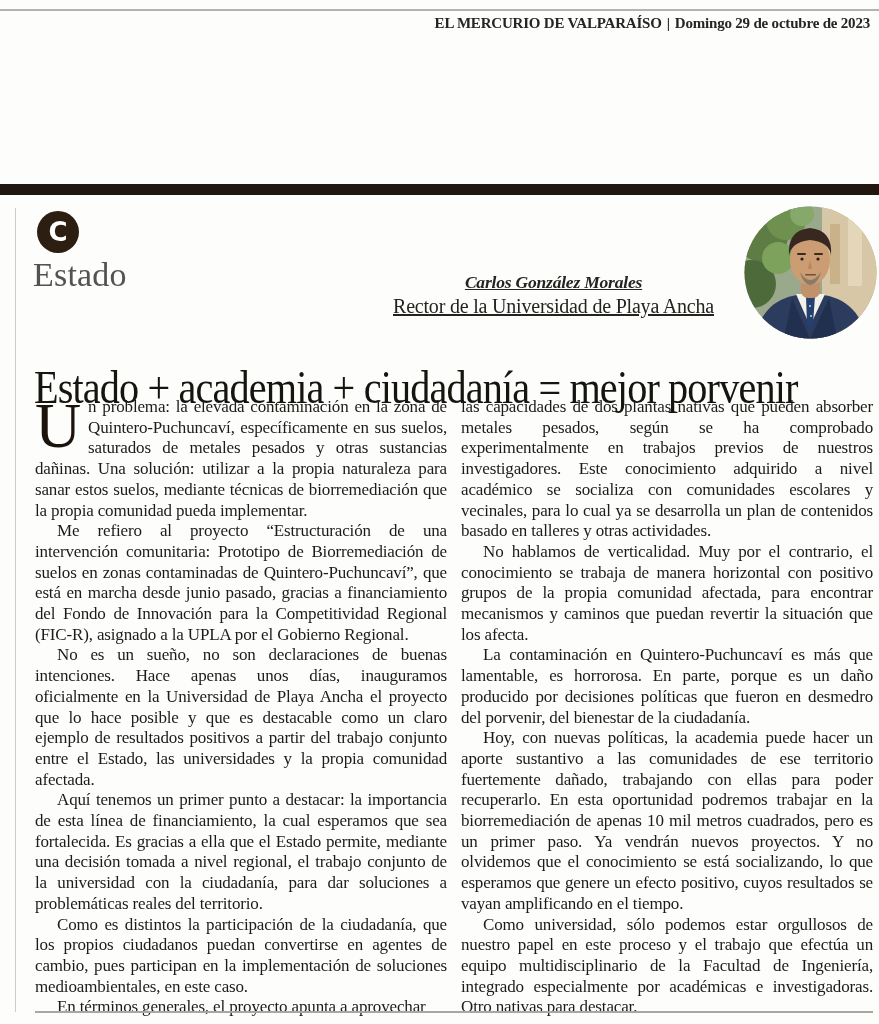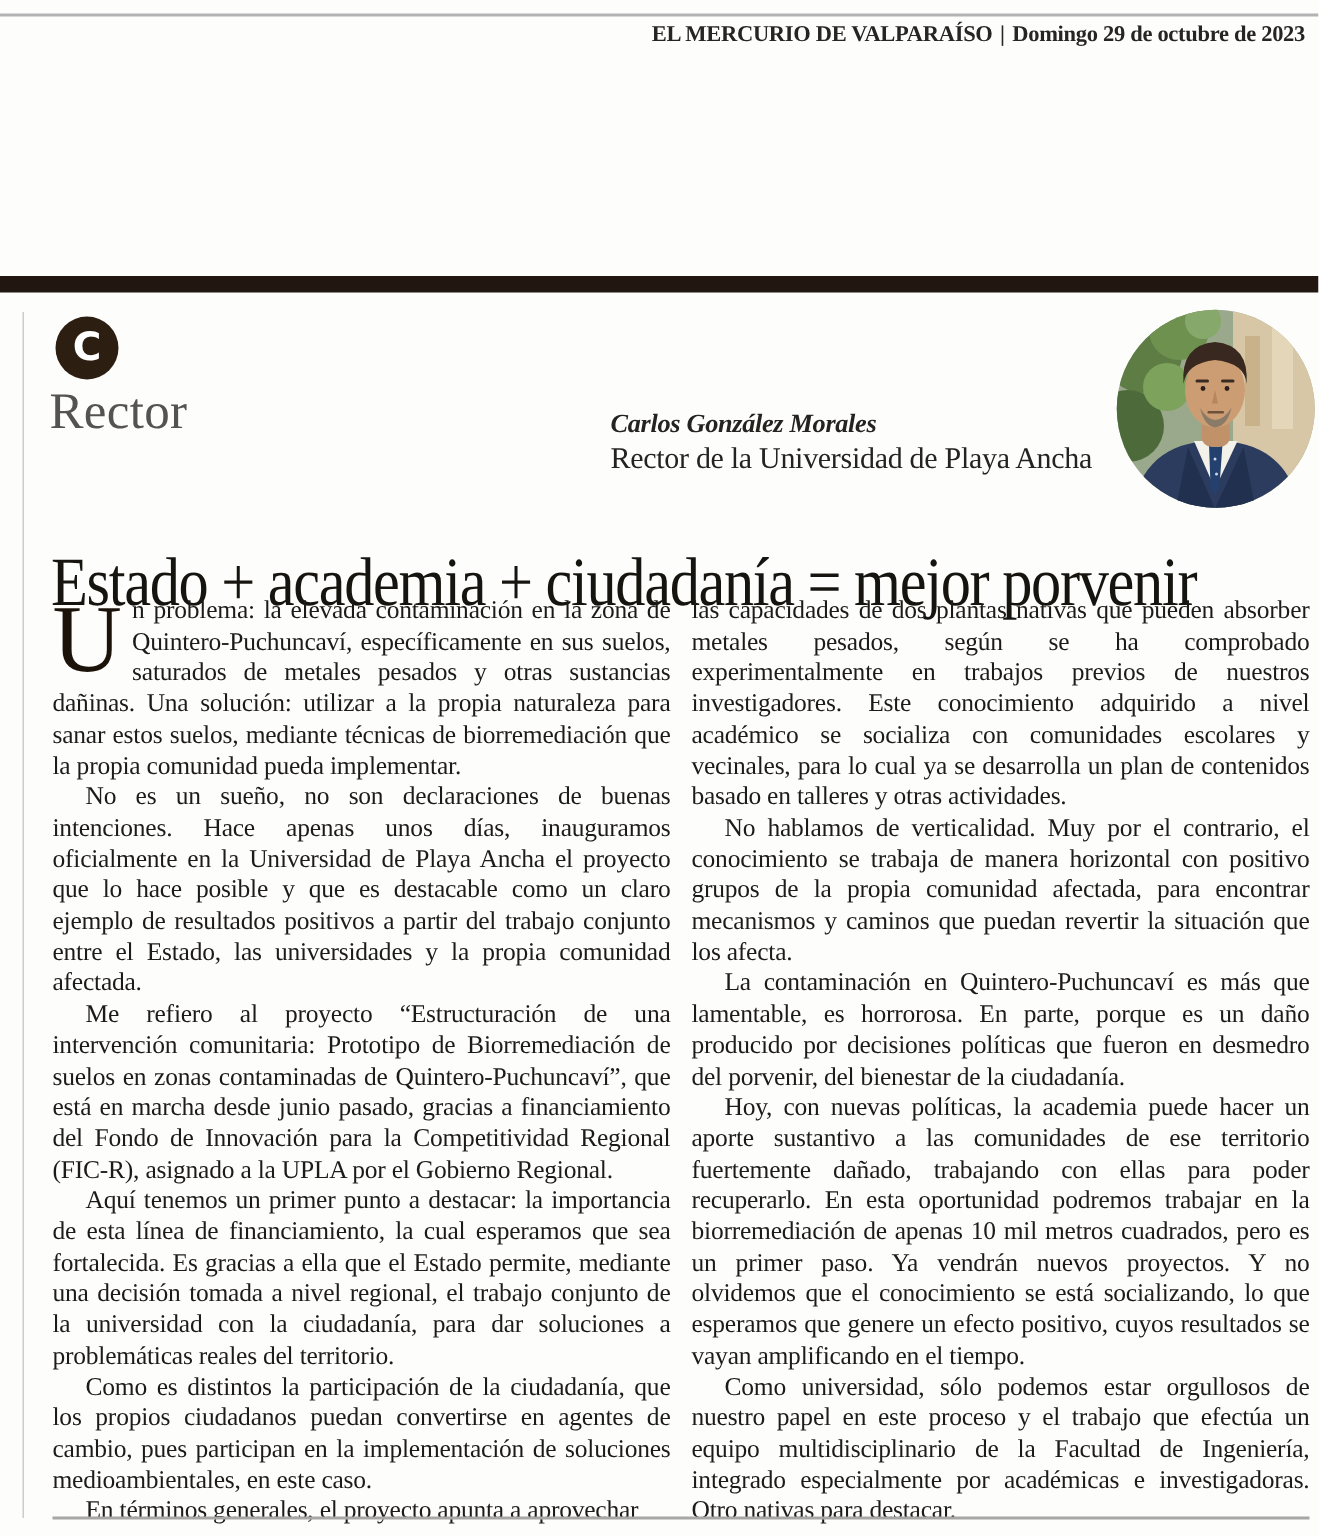--- a/index.html
+++ b/index.html
@@ -22,21 +22,21 @@
     position:absolute;left:37px;top:211px;width:42px;height:42px;border-radius:50%;
     background:#2d1e12;color:#ffffff;
     display:flex;align-items:center;justify-content:center;
     font-family:"DejaVu Sans", sans-serif;font-weight:700;font-size:26px;line-height:1;
   }
   .section-label{
     position:absolute;left:33px;top:256px;
     font-size:34px;color:#545351;letter-spacing:0.2px;
   }
 
-  .author-block{position:absolute;top:272px;right:151px;text-align:left;color:#24231f;}
+  .author-block{position:absolute;top:272px;right:165px;text-align:center;color:#24231f;text-decoration:underline;}
   .author-name{font-size:17.5px;font-weight:700;font-style:italic;letter-spacing:-0.2px;}
   .author-title{font-size:20px;margin-top:2px;letter-spacing:-0.2px;}
   .photo-wrap{position:absolute;left:744px;top:206px;width:133px;height:133px;}
   .photo-wrap svg{display:block;}
 
   .headline{
     position:absolute;left:34px;top:330px;width:845px;
     font-size:46px;color:#16140f;font-weight:400;letter-spacing:-1px;white-space:nowrap;
     transform:scaleX(0.875);transform-origin:left center;
   }
@@ -68,21 +68,21 @@
 <div class="masthead">
   <span>EL MERCURIO DE VALPARAÍSO</span><span class="sep">|</span><span>Domingo 29 de octubre de 2023</span>
 </div>
 
 <div class="thick-bar"></div>
 <div class="left-vrule"></div>
 
 <div class="badge">
   <span>C</span>
 </div>
-<div class="section-label">Rector</div>
+<div class="section-label">Estado</div>
 
 <div class="author-block">
   <div class="author-name">Carlos González Morales</div>
   <div class="author-title">Rector de la Universidad de Playa Ancha</div>
 </div>
 
 <div class="photo-wrap">
   <svg width="133" height="133" viewBox="0 0 133 133">
     <defs>
       <clipPath id="circ">
@@ -128,22 +128,22 @@
       <rect x="61" y="68" width="11" height="1.6" rx="0.8" fill="#6e4f3c"></rect>
     </g>
   </svg>
 </div>
 
 <h1 class="headline">Estado + academia + ciudadanía = mejor porvenir</h1>
 
 <div class="columns">
   <div class="col">
     <p class="no-indent"><span class="dropcap">U</span><span>n problema: la elevada contaminación en la zona de Quintero-Puchuncaví, específicamente en sus suelos, saturados de metales pesados y otras sustancias dañinas. Una solución: utilizar a la propia naturaleza para sanar estos suelos, mediante técnicas de biorremediación que la propia comunidad pueda implementar.</span></p>
+    <p>Me refiero al proyecto “Estructuración de una intervención comunitaria: Prototipo de Biorremediación de suelos en zonas contaminadas de Quintero-Puchuncaví”, que está en marcha desde junio pasado, gracias a financiamiento del Fondo de Innovación para la Competitividad Regional (FIC-R), asignado a la UPLA por el Gobierno Regional.</p>
     <p>No es un sueño, no son declaraciones de buenas intenciones. Hace apenas unos días, inauguramos oficialmente en la Universidad de Playa Ancha el proyecto que lo hace posible y que es destacable como un claro ejemplo de resultados positivos a partir del trabajo conjunto entre el Estado, las universidades y la propia comunidad afectada.</p>
-    <p>Me refiero al proyecto “Estructuración de una intervención comunitaria: Prototipo de Biorremediación de suelos en zonas contaminadas de Quintero-Puchuncaví”, que está en marcha desde junio pasado, gracias a financiamiento del Fondo de Innovación para la Competitividad Regional (FIC-R), asignado a la UPLA por el Gobierno Regional.</p>
     <p>Aquí tenemos un primer punto a destacar: la importancia de esta línea de financiamiento, la cual esperamos que sea fortalecida. Es gracias a ella que el Estado permite, mediante una decisión tomada a nivel regional, el trabajo conjunto de la universidad con la ciudadanía, para dar soluciones a problemáticas reales del territorio.</p>
     <p>Como es distintos la participación de la ciudadanía, que los propios ciudadanos puedan convertirse en agentes de cambio, pues participan en la implementación de soluciones medioambientales, en este caso.</p>
     <p>En términos generales, el proyecto apunta a aprovechar</p>
   </div>
   <div class="col">
     <p class="no-indent">las capacidades de dos plantas nativas que pueden absorber metales pesados, según se ha comprobado experimentalmente en trabajos previos de nuestros investigadores. Este conocimiento adquirido a nivel académico se socializa con comunidades escolares y vecinales, para lo cual ya se desarrolla un plan de contenidos basado en talleres y otras actividades.</p>
     <p>No hablamos de verticalidad. Muy por el contrario, el conocimiento se trabaja de manera horizontal con positivo grupos de la propia comunidad afectada, para encontrar mecanismos y caminos que puedan revertir la situación que los afecta.</p>
     <p>La contaminación en Quintero-Puchuncaví es más que lamentable, es horrorosa. En parte, porque es un daño producido por decisiones políticas que fueron en desmedro del porvenir, del bienestar de la ciudadanía.</p>
     <p>Hoy, con nuevas políticas, la academia puede hacer un aporte sustantivo a las comunidades de ese territorio fuertemente dañado, trabajando con ellas para poder recuperarlo. En esta oportunidad podremos trabajar en la biorremediación de apenas 10 mil metros cuadrados, pero es un primer paso. Ya vendrán nuevos proyectos. Y no olvidemos que el conocimiento se está socializando, lo que esperamos que genere un efecto positivo, cuyos resultados se vayan amplificando en el tiempo.</p>
     <p>Como universidad, sólo podemos estar orgullosos de nuestro papel en este proceso y el trabajo que efectúa un equipo multidisciplinario de la Facultad de Ingeniería, integrado especialmente por académicas e investigadoras. Otro nativas para destacar.</p>

